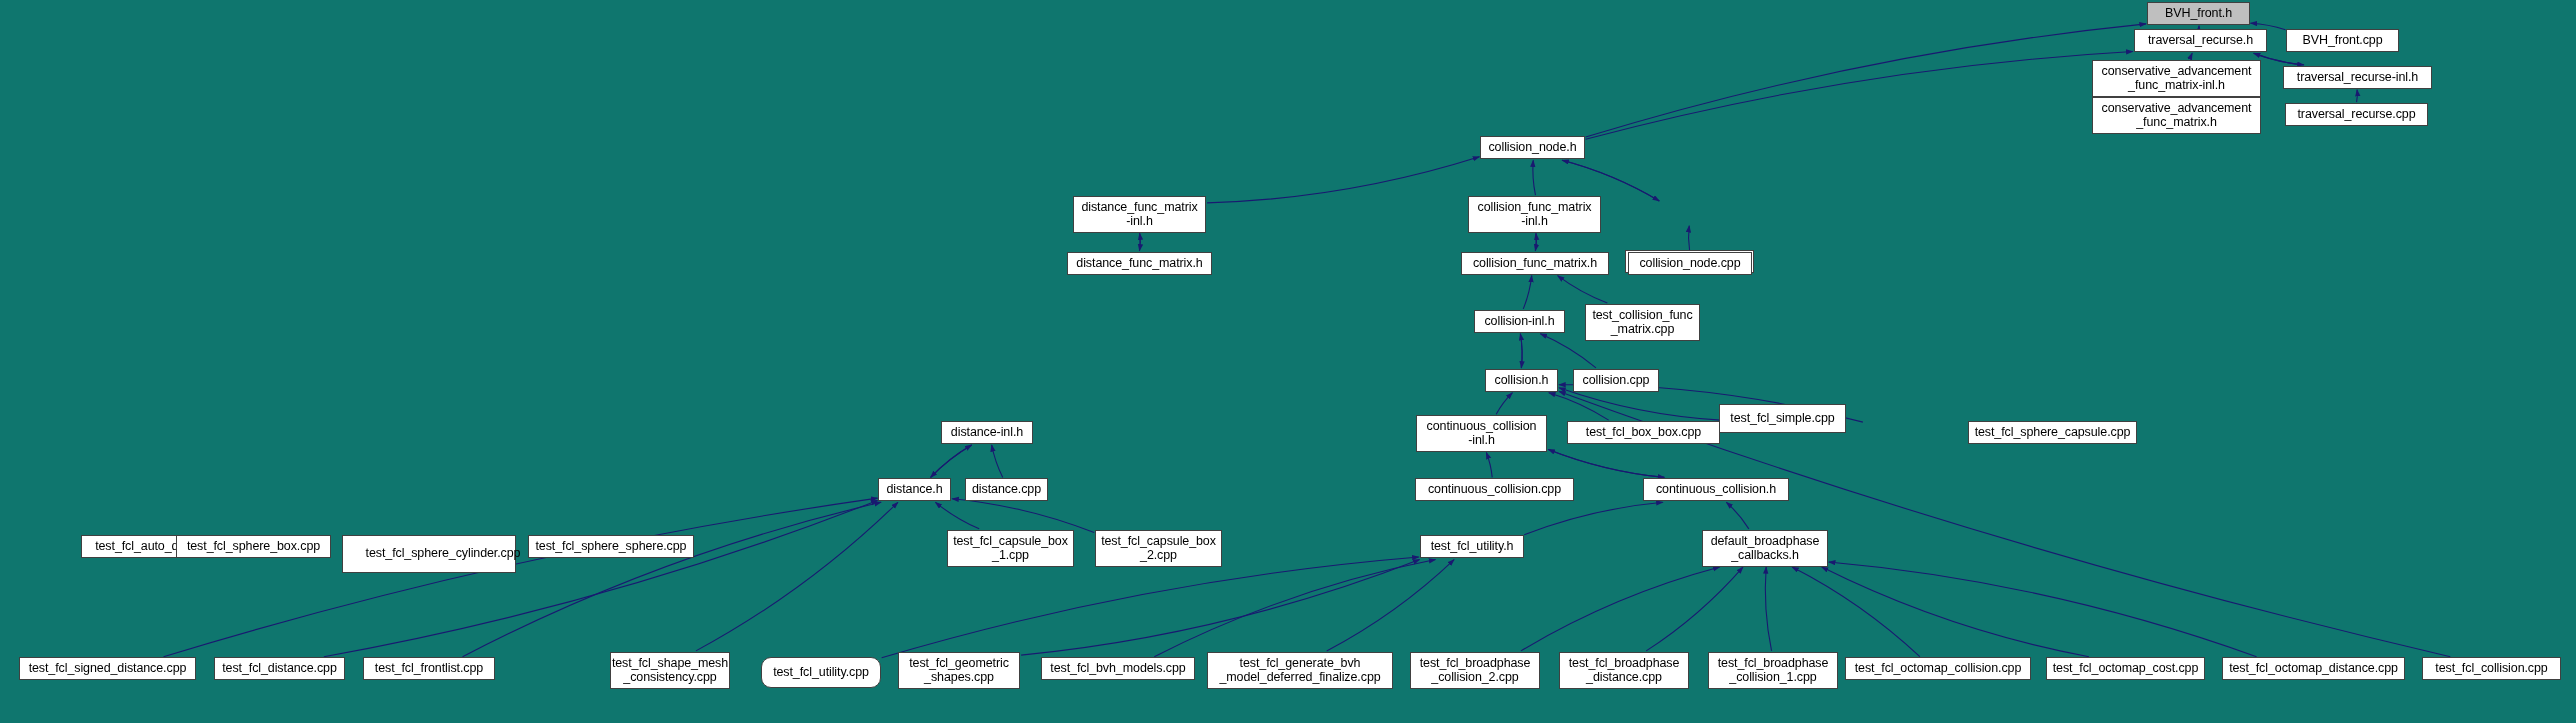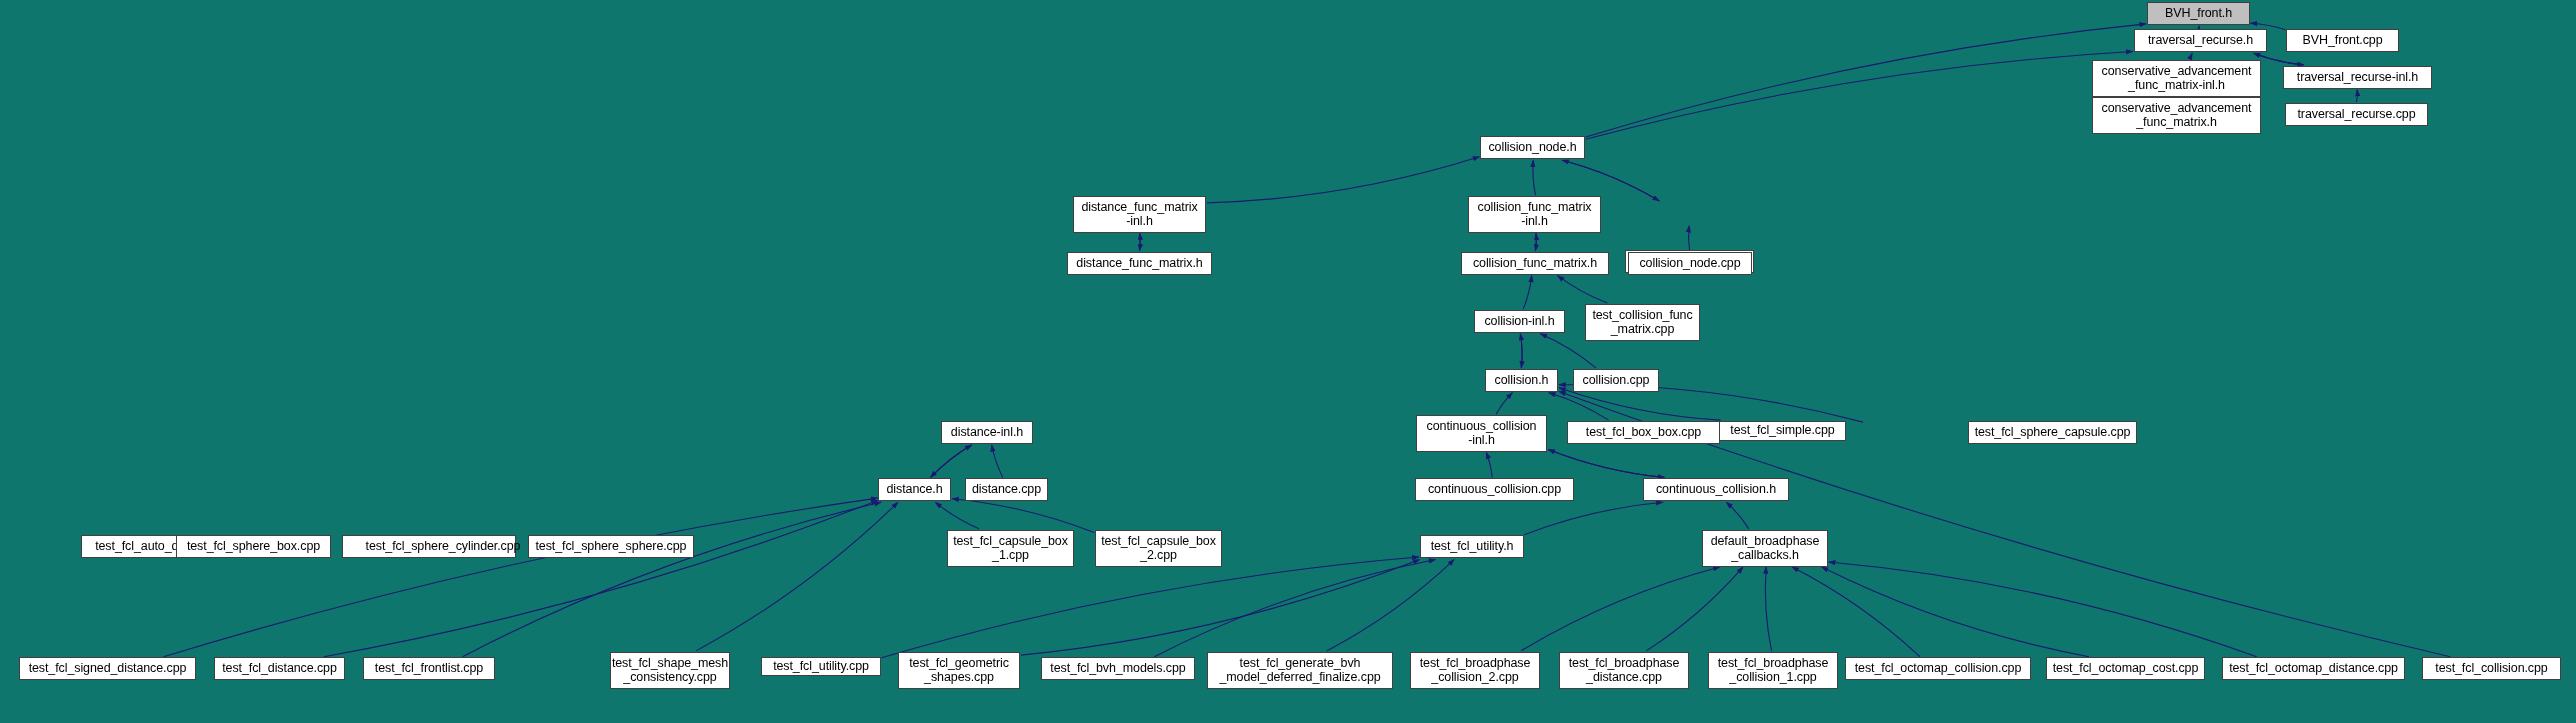--- a/index.html
+++ b/index.html
@@ -132,54 +132,54 @@
       <div class="node" style="left: 1628px; top: 252px; width: 124px; height: 23px;">collision_node.cpp</div>
       <div class="node" style="left: 1474px; top: 310px; width: 91px; height: 23px;">collision-inl.h</div>
       <div class="node" style="left: 1585px; top: 304px; width: 115px; height: 37px;">test_collision_func
 _matrix.cpp</div>
       <div class="node" style="left: 1485px; top: 369px; width: 73px; height: 23px;">collision.h</div>
       <div class="node" style="left: 1573px; top: 369px; width: 86px; height: 23px;">collision.cpp</div>
       <div class="node" style="left: 941px; top: 421px; width: 92px; height: 23px;">distance-inl.h</div>
       <div class="node" style="left: 1416px; top: 415px; width: 131px; height: 37px;">continuous_collision
 -inl.h</div>
       <div class="node" style="left: 1567px; top: 421px; width: 153px; height: 23px;">test_fcl_box_box.cpp</div>
-      <div class="node" style="left: 1719px; top: 421px; width: 127px; height: 20px;">test_fcl_simple.cpp</div>
+      <div class="node" style="left: 1719px; top: 404px; width: 127px; height: 29px;">test_fcl_simple.cpp</div>
       <div class="node" style="left: 1968px; top: 421px; width: 169px; height: 23px;">test_fcl_sphere_capsule.cpp</div>
       <div class="node" style="left: 878px; top: 478px; width: 73px; height: 23px;">distance.h</div>
       <div class="node" style="left: 965px; top: 478px; width: 83px; height: 23px;">distance.cpp</div>
       <div class="node" style="left: 1415px; top: 478px; width: 159px; height: 23px;">continuous_collision.cpp</div>
       <div class="node" style="left: 1643px; top: 478px; width: 146px; height: 23px;">continuous_collision.h</div>
       <div class="node" style="left: 81px; top: 535px; width: 144px; height: 23px;">test_fcl_auto_diff.cpp</div>
       <div class="node" style="left: 947px; top: 530px; width: 127px; height: 37px;">test_fcl_capsule_box
 _1.cpp</div>
       <div class="node" style="left: 1095px; top: 530px; width: 127px; height: 37px;">test_fcl_capsule_box
 _2.cpp</div>
       <div class="node" style="left: 1420px; top: 535px; width: 104px; height: 23px; text-align: right;">test_fcl_utility.h</div>
       <div class="node" style="left: 1702px; top: 530px; width: 126px; height: 37px;">default_broadphase
 _callbacks.h</div>
       <div class="node" style="left: 19px; top: 657px; width: 177px; height: 23px;">test_fcl_signed_distance.cpp</div>
       <div class="node" style="left: 214px; top: 657px; width: 131px; height: 23px;">test_fcl_distance.cpp</div>
       <div class="node" style="left: 363px; top: 657px; width: 132px; height: 23px;">test_fcl_frontlist.cpp</div>
       <div class="node" style="left: 610px; top: 652px; width: 120px; height: 37px;">test_fcl_shape_mesh
 _consistency.cpp</div>
-      <div class="node" style="left: 761px; top: 657px; width: 120px; height: 19px;">test_fcl_utility.cpp</div>
+      <div class="node" style="left: 761px; top: 657px; width: 120px; height: 31px; border-radius: 10px;">test_fcl_utility.cpp</div>
       <div class="node" style="left: 898px; top: 652px; width: 122px; height: 37px;">test_fcl_geometric
 _shapes.cpp</div>
       <div class="node" style="left: 1041px; top: 657px; width: 154px; height: 23px;">test_fcl_bvh_models.cpp</div>
       <div class="node" style="left: 1207px; top: 652px; width: 186px; height: 37px;">test_fcl_generate_bvh
 _model_deferred_finalize.cpp</div>
       <div class="node" style="left: 1410px; top: 652px; width: 130px; height: 37px;">test_fcl_broadphase
 _collision_2.cpp</div>
       <div class="node" style="left: 1559px; top: 652px; width: 130px; height: 37px;">test_fcl_broadphase
 _distance.cpp</div>
       <div class="node" style="left: 1708px; top: 652px; width: 130px; height: 37px;">test_fcl_broadphase
 _collision_1.cpp</div>
       <div class="node" style="left: 1845px; top: 657px; width: 186px; height: 23px;">test_fcl_octomap_collision.cpp</div>
       <div class="node" style="left: 2046px; top: 657px; width: 159px; height: 23px;">test_fcl_octomap_cost.cpp</div>
       <div class="node" style="left: 2222px; top: 657px; width: 183px; height: 23px;">test_fcl_octomap_distance.cpp</div>
       <div class="node" style="left: 2422px; top: 657px; width: 139px; height: 23px;">test_fcl_collision.cpp</div>
       <div class="node" style="left: 176px; top: 535px; width: 155px; height: 23px;">test_fcl_sphere_box.cpp</div>
-      <div class="node" style="left: 342px; top: 535px; width: 174px; height: 23px; padding-left: 28px;">test_fcl_sphere_cylinder.cpp</div>
+      <div class="node" style="left: 342px; top: 535px; width: 174px; height: 38px; padding-left: 28px;">test_fcl_sphere_cylinder.cpp</div>
       <div class="node" style="left: 528px; top: 535px; width: 166px; height: 23px;">test_fcl_sphere_sphere.cpp</div>
     </div>
 
 </div>
 
 
 </body></html>

